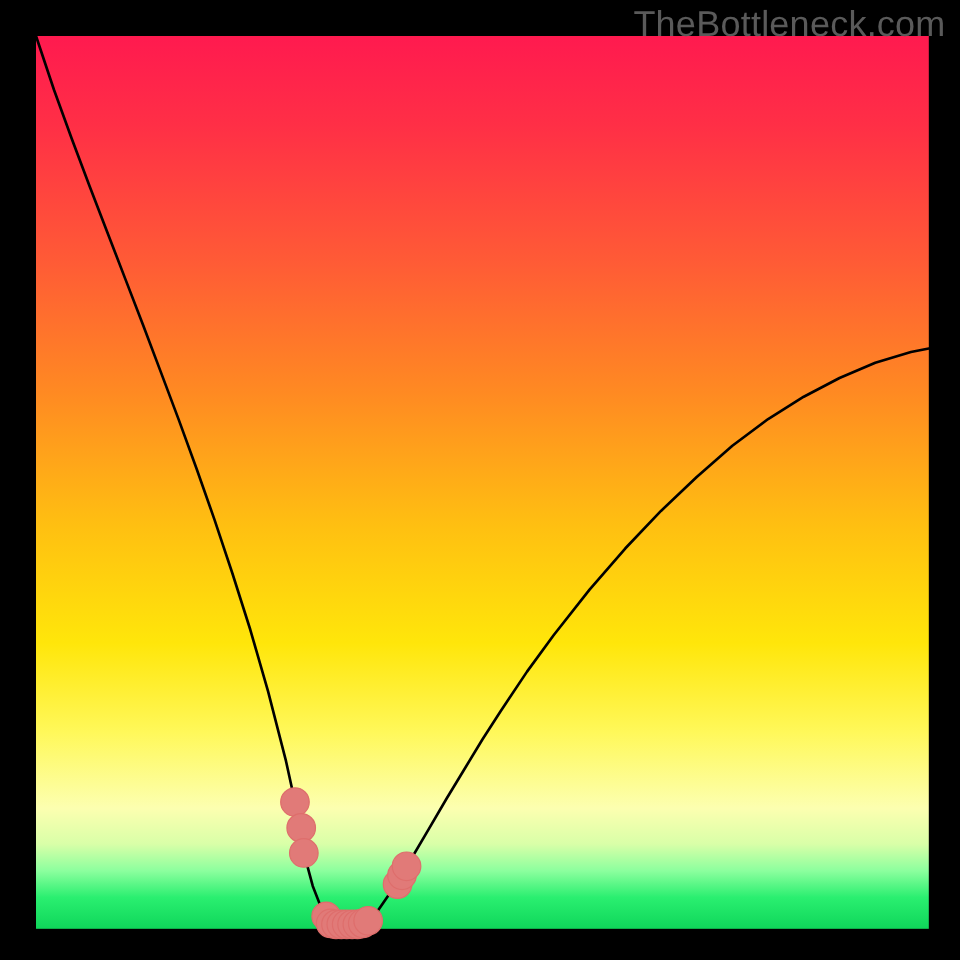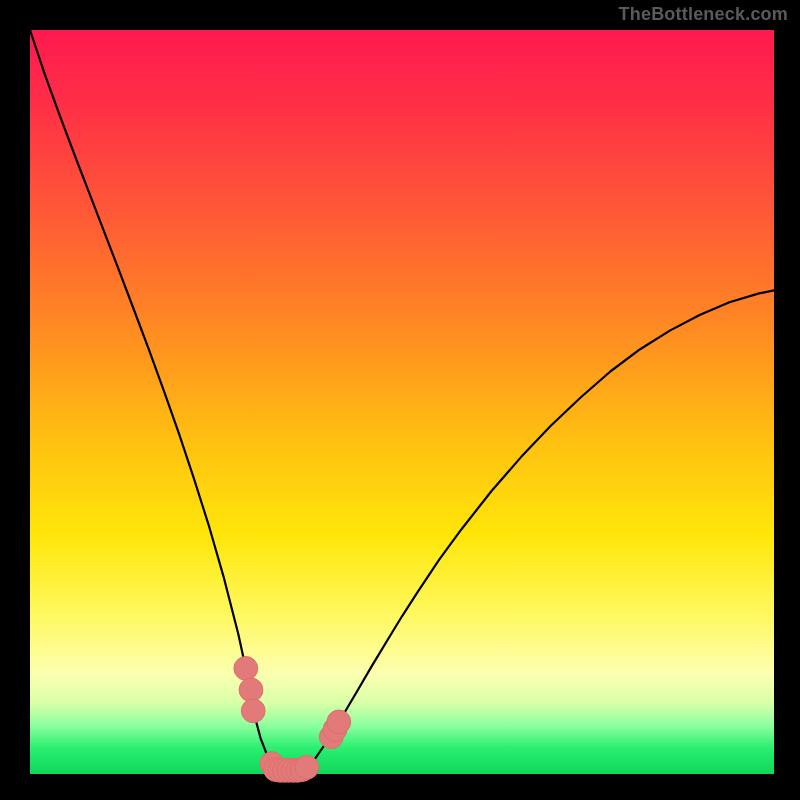--- a/index.html
+++ b/index.html
@@ -14,22 +14,22 @@
   #stage {
     position: relative;
     width: 800px;
     height: 800px;
   }
   #watermark {
     position: absolute;
     top: 4px;
     right: 12px;
     color: #5a5a5a;
-    font-size: 18px;
-    font-weight: 700;
+    font-size: 30px;
+    font-weight: 400;
     letter-spacing: 0.2px;
     z-index: 10;
     user-select: none;
     pointer-events: none;
   }
   svg {
     position: absolute;
     top: 0;
     left: 0;
   }

